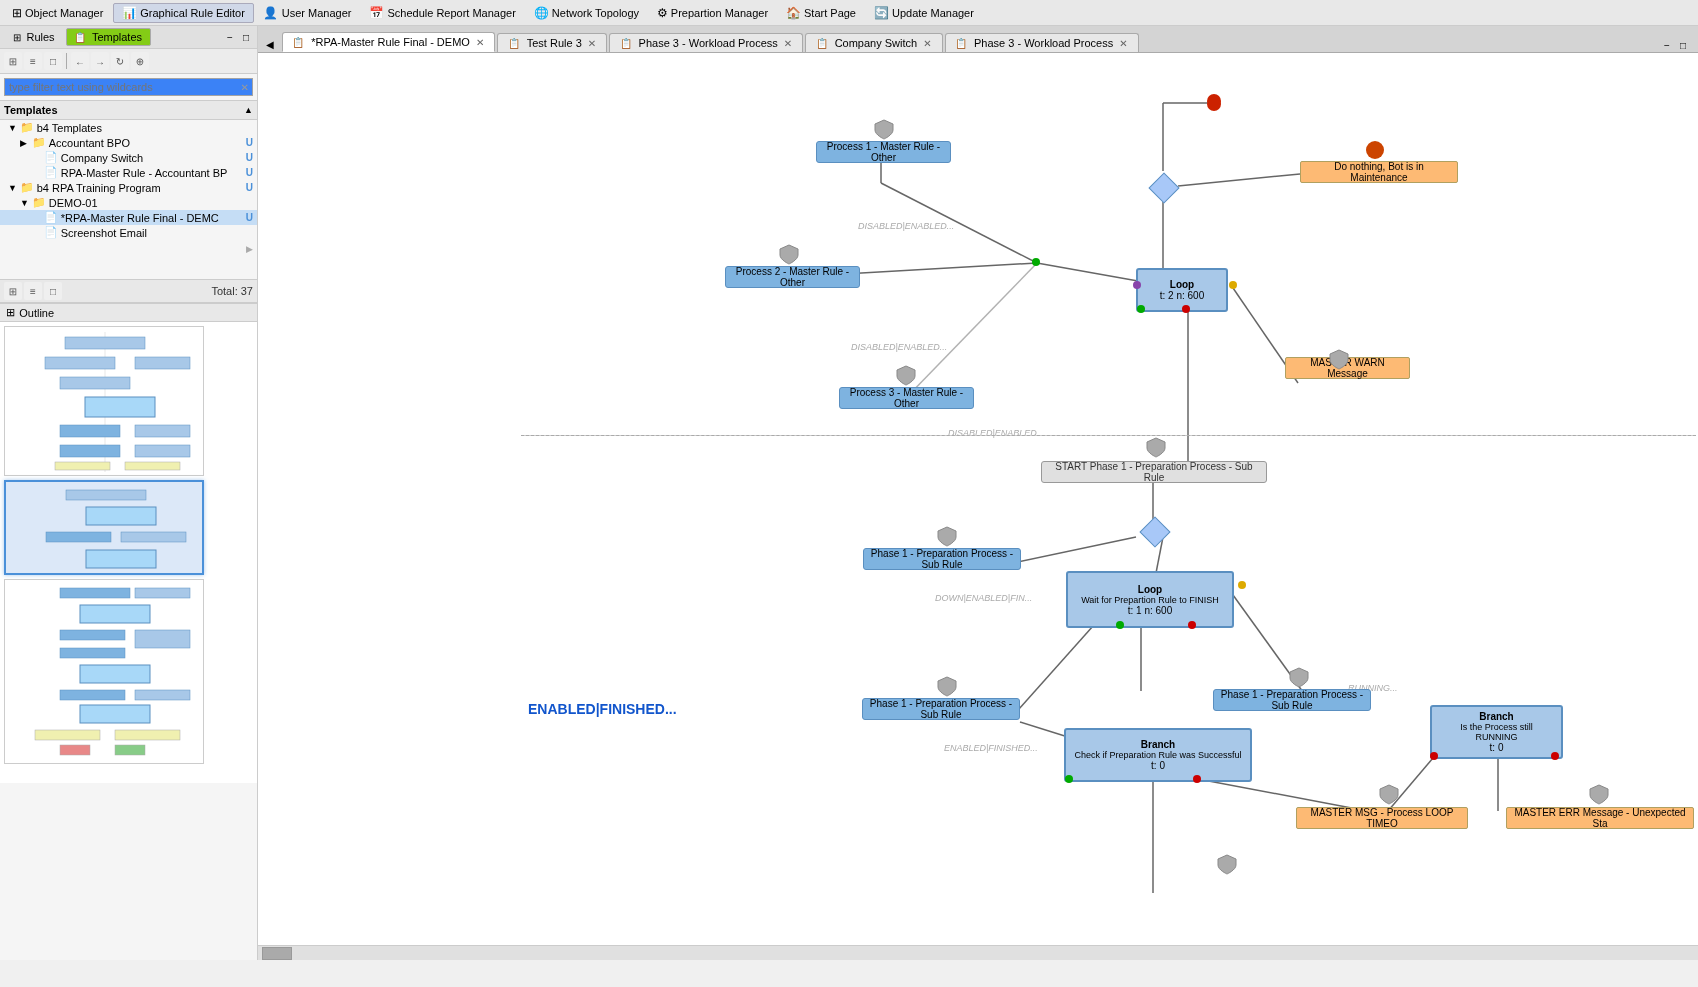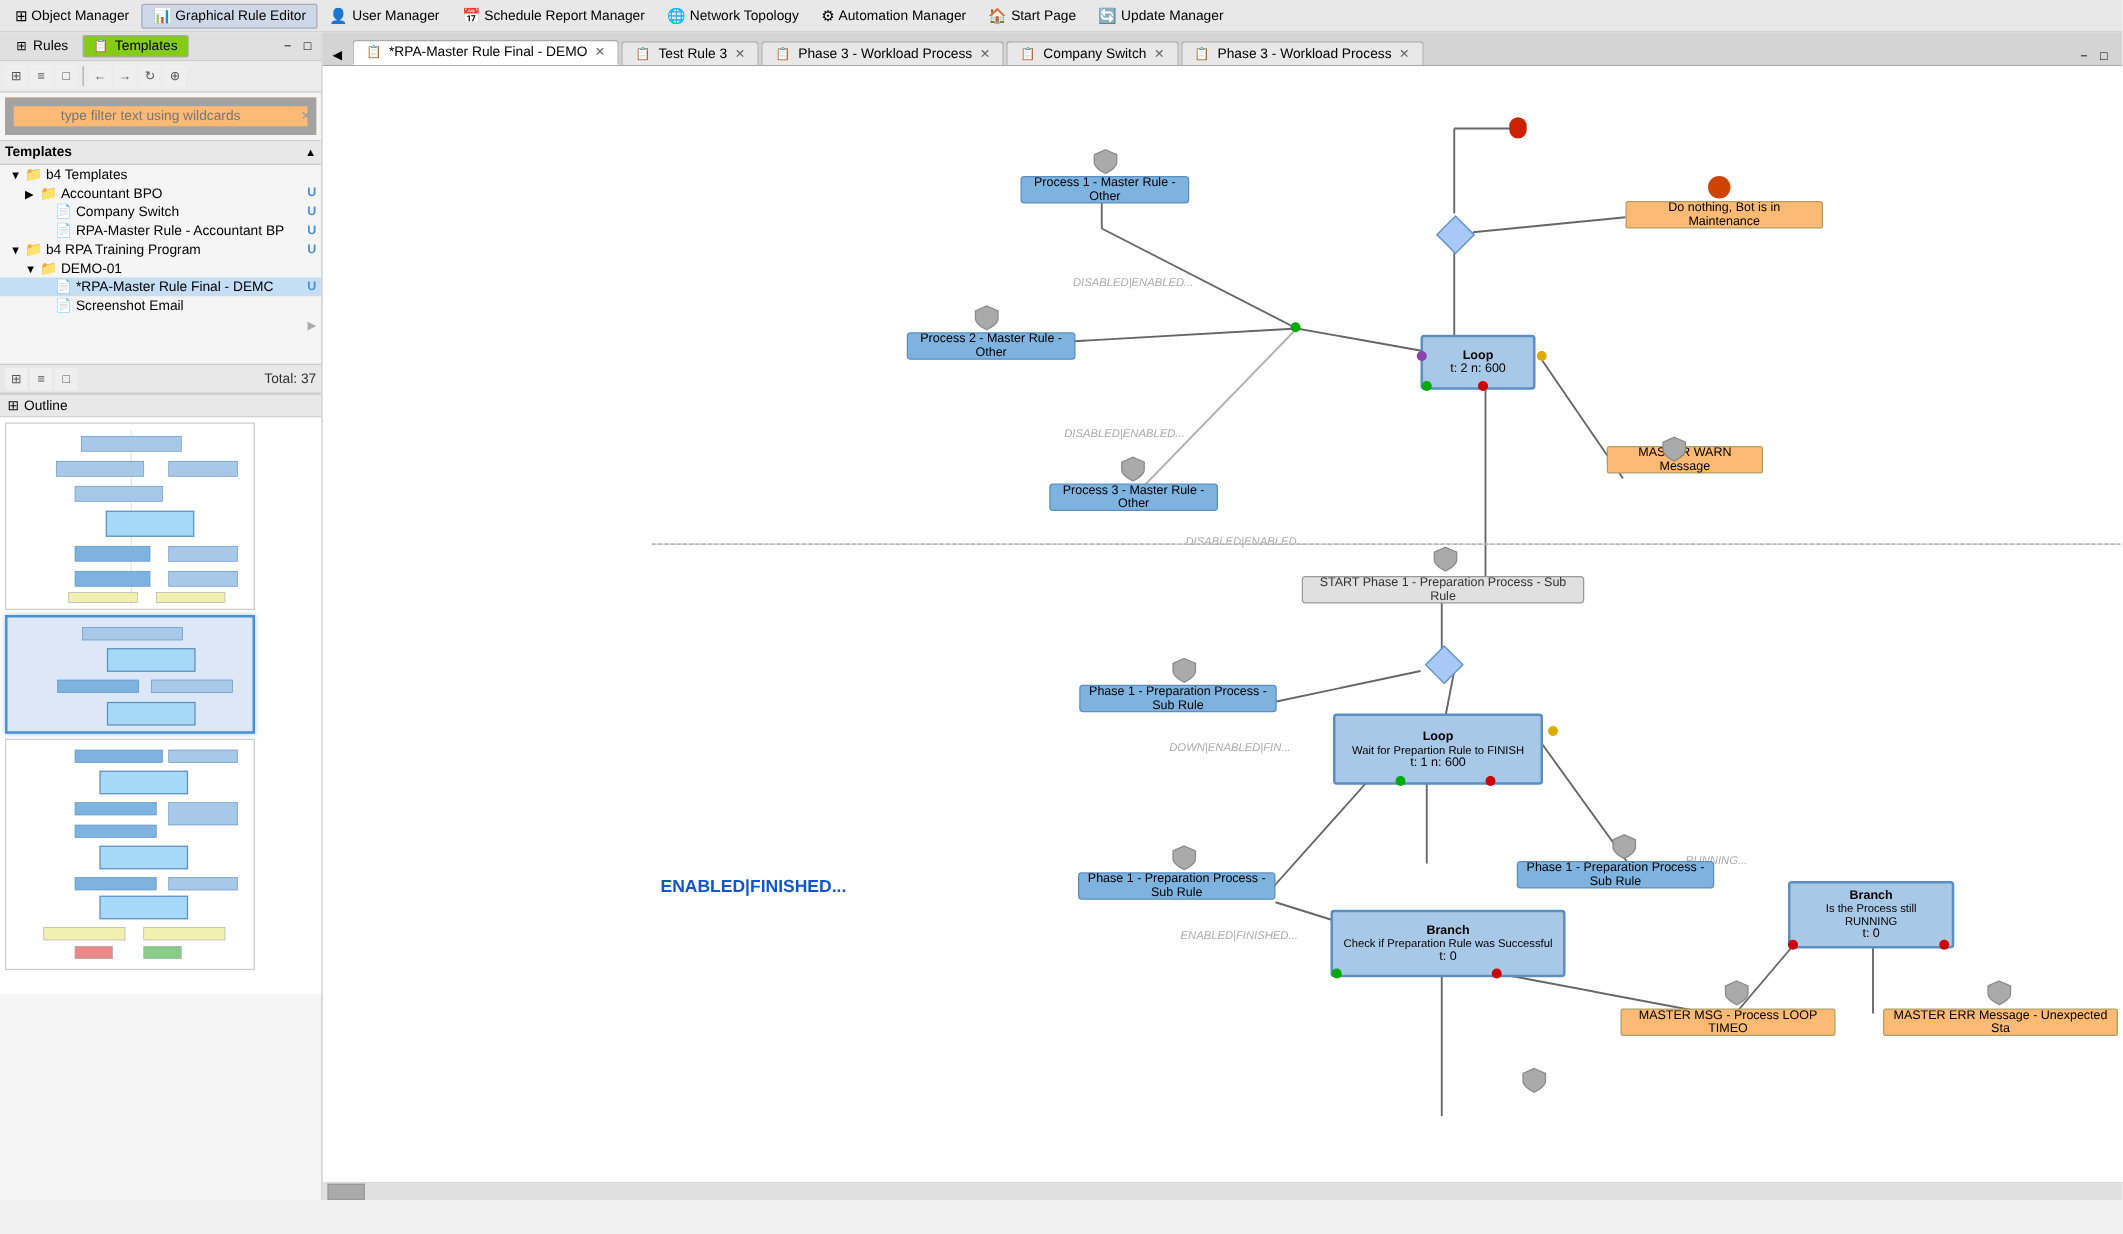--- a/index.html
+++ b/index.html
@@ -117,24 +117,23 @@
 
     
     .search-area {
       padding: 4px;
       border-bottom: 1px solid #ccc;
     }
     .search-input {
       width: 100%;
       padding: 2px 20px 2px 4px;
       font-size: 11px;
-      border: 7px solid #a3a3a3;
-      background: #fdba74;
+      border: 1px solid #a3a3a3;
+      background: #3b82f6;
       position: relative;
-      text-align: center;
     }
     .search-wrapper {
       position: relative;
     }
     .search-clear {
       position: absolute;
       right: 4px;
       top: 50%;
       transform: translateY(-50%);
       font-size: 10px;
@@ -363,21 +362,21 @@
   <div class="menu-item">
     <span style="font-size:12px;">📅</span>
     <span>Schedule Report Manager</span>
   </div>
   <div class="menu-item">
     <span style="font-size:12px;">🌐</span>
     <span>Network Topology</span>
   </div>
   <div class="menu-item">
     <span style="font-size:12px;">⚙</span>
-    <span>Automation Manager</span>
+    <span>Prepartion Manager</span>
   </div>
   <div class="menu-item">
     <span style="font-size:12px;">🏠</span>
     <span>Start Page</span>
   </div>
   <div class="menu-item">
     <span style="font-size:12px;">🔄</span>
     <span>Update Manager</span>
   </div>
 </div>

